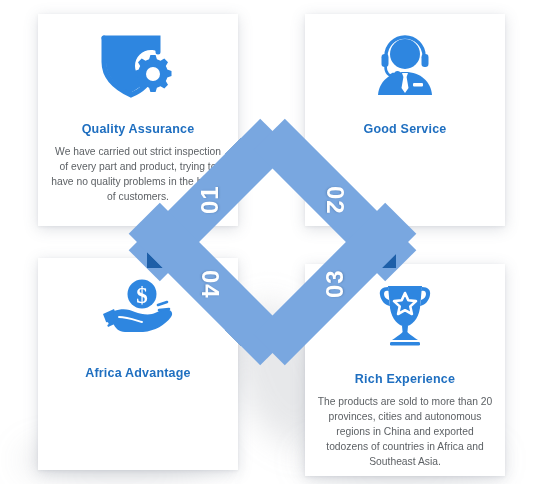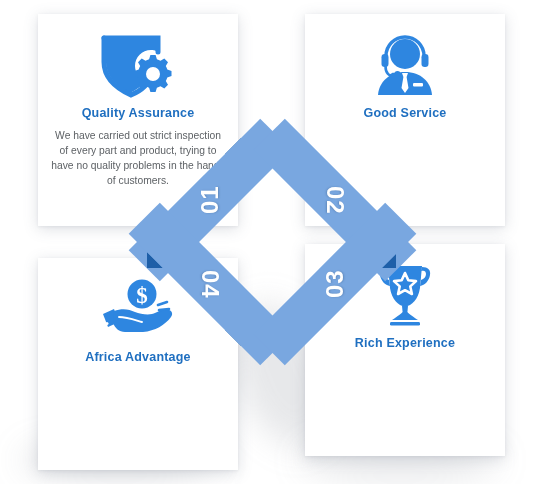--- a/index.html
+++ b/index.html
@@ -21,35 +21,35 @@
     overflow:visible;
   }
   .card-inner{
     position:absolute;left:0;top:0;width:200px;height:212px;
     display:flex;flex-direction:column;align-items:center;
     overflow:hidden;
   }
   #card1{left:38px; top:14px;}
   #card2{left:305px;top:14px;}
   #card4{left:38px; top:258px;}
-  #card3{left:305px;top:244px;}
+  #card3{left:305px;top:264px;}
 
   .icon-wrap{
     height:78px;width:100%;
     display:flex;align-items:center;justify-content:center;
     margin-top:12px;
   }
   .icon-wrap svg{display:block;}
 
   .card-title{
     font-size:12.5px;
     font-weight:bold;
     color:#1f6fc0;
     letter-spacing:.2px;
-    margin-top:2px;
+    margin-top:18px;
     text-align:center;
   }
   .card-body{
     margin-top:9px;
     width:176px;
     font-size:10.3px;
     line-height:1.45;
     color:#5d6165;
     text-align:center;
   }
@@ -206,20 +206,21 @@
           <path d="M20 8 L54 8 L52 30 C50 42 44 47 37 49 C30 47 24 42 22 30 Z" fill="#2e86e0"></path>
           <path d="M20 9 C14 9 11 12 12 17 C13 23 17 27 22 28 L21 22 C18 21 16 19 16 16 C16 13 18 12 21 13 Z" fill="#2e86e0"></path>
           <path d="M54 9 C60 9 63 12 62 17 C61 23 57 27 52 28 L53 22 C56 21 58 19 58 16 C58 13 56 12 53 13 Z" fill="#2e86e0"></path>
           <path d="M37 15 L40.3 22.3 L48 23.1 L42.3 28.4 L43.9 36 L37 32.2 L30.1 36 L31.7 28.4 L26 23.1 L33.7 22.3 Z" fill="none" stroke="#ffffff" stroke-width="2.6" stroke-linejoin="round"></path>
           <path d="M34 48 L40 48 L39 58 L35 58 Z" fill="#2e86e0"></path>
           <path d="M37 52 C33 56 27 60 24 62 L50 62 C47 60 41 56 37 52 Z" fill="#2e86e0"></path>
           <rect x="22" y="64" width="30" height="3.6" rx="1.4" fill="#2e86e0"></rect>
         </svg>
       </div>
       <div class="card-title">Rich Experience</div>
+      <div class="card-body">The products are sold to more than 20 provinces, cities and autonomous regions in China and exported todozens of countries in Africa and Southeast Asia.</div>
     </div>
   </div>
 
   <div class="ribbon r-90" id="rib1">
     <div class="tab tab-a"></div>
     <div class="tab tab-b"></div>
     <div class="band">
       <span class="num">01</span>
     </div>
   </div>

